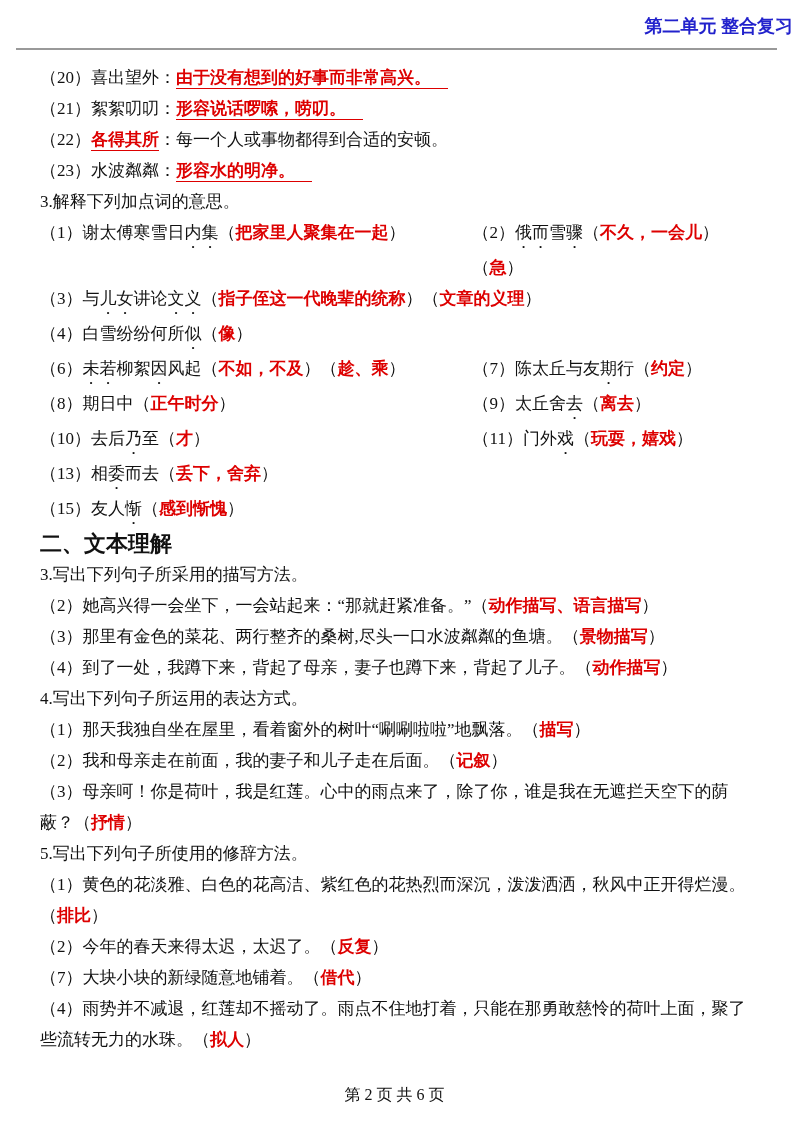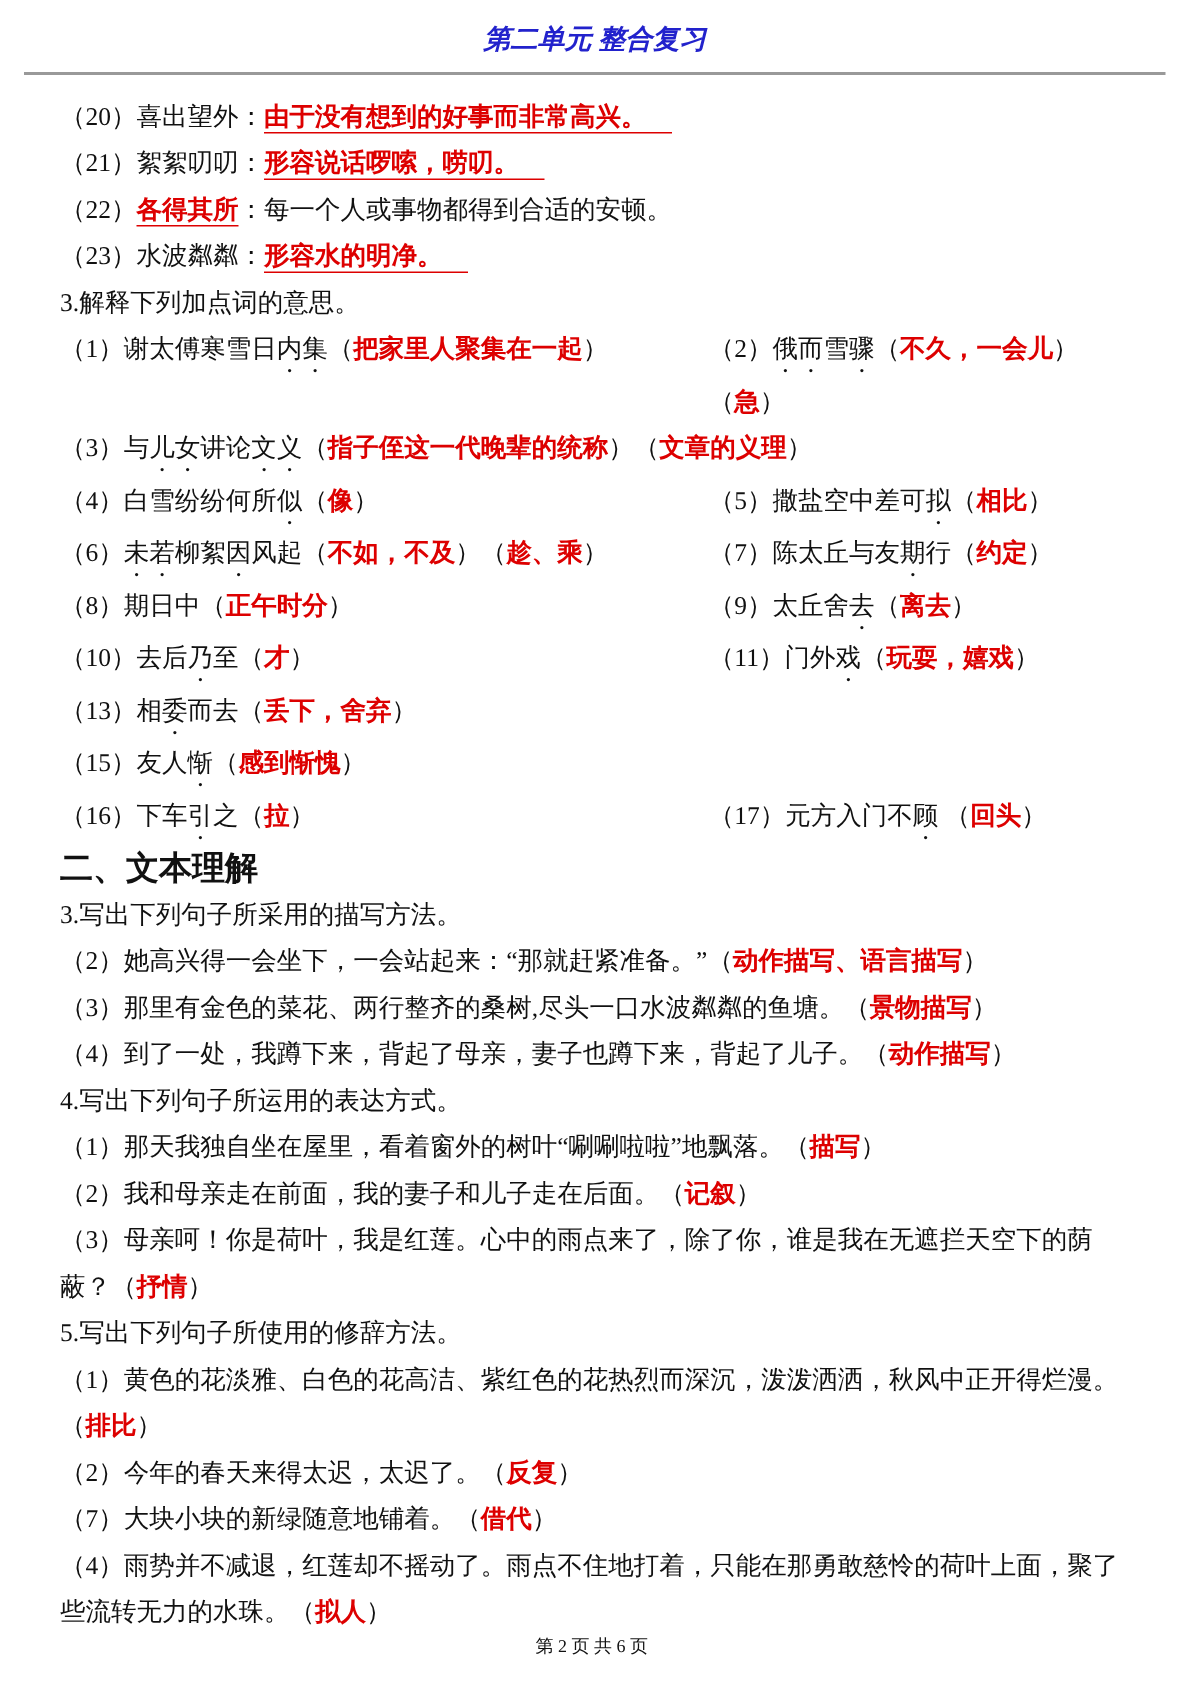--- a/index.html
+++ b/index.html
@@ -9,22 +9,22 @@
   }
   *{box-sizing:border-box;}
   html,body{margin:0;padding:0;background:#ffffff;}
   .page{
     width:793px;height:1122px;position:relative;background:#ffffff;
     font-family:"Liberation Serif","DejaVu Serif",serif;
     color:#111111;overflow:hidden;
   }
   .hdr{padding-top:14px;}
   .title{
-    text-align:center;font-size:18px;font-weight:bold;
-    color:var(--title-blue);line-height:24px;font-style:italic;
+    text-align:right;font-size:18px;font-weight:bold;
+    color:var(--title-blue);line-height:24px;
   }
   .rule{
     height:0;border-top:2px solid var(--rule-gray);
     margin:10px 16px 0 16px;
   }
   .content{
     padding:12px 38px 0 40px;
     font-size:17px;line-height:31px;
   }
   p.line{margin:0;}
@@ -40,21 +40,21 @@
     text-decoration:underline;text-underline-offset:5px;
   }
   .t-d{
     -webkit-text-emphasis:filled dot #111;
     -webkit-text-emphasis-position:under right;
     text-emphasis:filled dot #111;
     text-emphasis-position:under right;
   }
   .footer{
     position:absolute;left:0;right:4px;bottom:16px;
-    text-align:center;font-size:12px;color:#111111;
+    text-align:center;font-size:16px;color:#111111;
   }
 </style>
 </head>
 <body>
 
 <div class="page">
   <div class="hdr">
     <div class="title">第二单元 整合复习</div>
     <div class="rule"></div>
   </div>
@@ -67,43 +67,38 @@
 
     <p class="line">3.解释下列加点词的意思。</p>
 
     <div class="row">
       <p class="line cl"><span class="t-k">（1）谢太傅寒雪日</span><span class="t-k t-d">内集</span><span class="t-k">（</span><span class="t-r">把家里人聚集在一起</span><span class="t-k">）</span></p>
       <p class="line cr"><span class="t-k">（2）</span><span class="t-k t-d">俄而</span><span class="t-k">雪</span><span class="t-k t-d">骤</span><span class="t-k">（</span><span class="t-r">不久，一会儿</span><span class="t-k">）（</span><span class="t-r">急</span><span class="t-k">）</span></p>
     </div>
     <p class="line"><span class="t-k">（3）与</span><span class="t-k t-d">儿女</span><span class="t-k">讲论</span><span class="t-k t-d">文义</span><span class="t-k">（</span><span class="t-r">指子侄这一代晚辈的统称</span><span class="t-k">）（</span><span class="t-r">文章的义理</span><span class="t-k">）</span></p>
     <div class="row">
       <p class="line cl"><span class="t-k">（4）白雪纷纷何所</span><span class="t-k t-d">似</span><span class="t-k">（</span><span class="t-r">像</span><span class="t-k">）</span></p>
-      <p class="line cr"><span class="t-k">（5）撒盐空中差可</span><span class="t-k t-d">拟</span><span class="t-k">（</span><span class="t-r">相比</span><span class="t-k">）</span></p>
     </div>
     <div class="row">
       <p class="line cl"><span class="t-k">（6）</span><span class="t-k t-d">未若</span><span class="t-k">柳絮</span><span class="t-k t-d">因</span><span class="t-k">风起（</span><span class="t-r">不如，不及</span><span class="t-k">）（</span><span class="t-r">趁、乘</span><span class="t-k">）</span></p>
       <p class="line cr"><span class="t-k">（7）陈太丘与友</span><span class="t-k t-d">期</span><span class="t-k">行（</span><span class="t-r">约定</span><span class="t-k">）</span></p>
     </div>
     <div class="row">
       <p class="line cl"><span class="t-k">（8）期日中（</span><span class="t-r">正午时分</span><span class="t-k">）</span></p>
       <p class="line cr"><span class="t-k">（9）太丘舍</span><span class="t-k t-d">去</span><span class="t-k">（</span><span class="t-r">离去</span><span class="t-k">）</span></p>
     </div>
     <div class="row">
       <p class="line cl"><span class="t-k">（10）去后</span><span class="t-k t-d">乃</span><span class="t-k">至（</span><span class="t-r">才</span><span class="t-k">）</span></p>
       <p class="line cr"><span class="t-k">（11）门外</span><span class="t-k t-d">戏</span><span class="t-k">（</span><span class="t-r">玩耍，嬉戏</span><span class="t-k">）</span></p>
     </div>
     <div class="row">
       <p class="line cr"><span class="t-k">（13）相</span><span class="t-k t-d">委</span><span class="t-k">而去（</span><span class="t-r">丢下，舍弃</span><span class="t-k">）</span></p>
     </div>
     <div class="row">
       <p class="line cr"><span class="t-k">（15）友人</span><span class="t-k t-d">惭</span><span class="t-k">（</span><span class="t-r">感到惭愧</span><span class="t-k">）</span></p>
-    </div>
-    <div class="row">
-      <p class="line cl"><span class="t-k">（16）下车</span><span class="t-k t-d">引</span><span class="t-k">之（</span><span class="t-r">拉</span><span class="t-k">）</span></p>
-      <p class="line cr"><span class="t-k">（17）元方入门不</span><span class="t-k t-d">顾</span><span class="t-k"> （</span><span class="t-r">回头</span><span class="t-k">）</span></p>
     </div>
 
     <p class="line section-heading">二、文本理解</p>
 
     <p class="line">3.写出下列句子所采用的描写方法。</p>
     <p class="line"><span class="t-k">（2）她高兴得一会坐下，一会站起来：“那就赶紧准备。”（</span><span class="t-r">动作描写、语言描写</span><span class="t-k">）</span></p>
     <p class="line"><span class="t-k">（3）那里有金色的菜花、两行整齐的桑树,尽头一口水波粼粼的鱼塘。（</span><span class="t-r">景物描写</span><span class="t-k">）</span></p>
     <p class="line"><span class="t-k">（4）到了一处，我蹲下来，背起了母亲，妻子也蹲下来，背起了儿子。（</span><span class="t-r">动作描写</span><span class="t-k">）</span></p>
 
     <p class="line">4.写出下列句子所运用的表达方式。</p>

